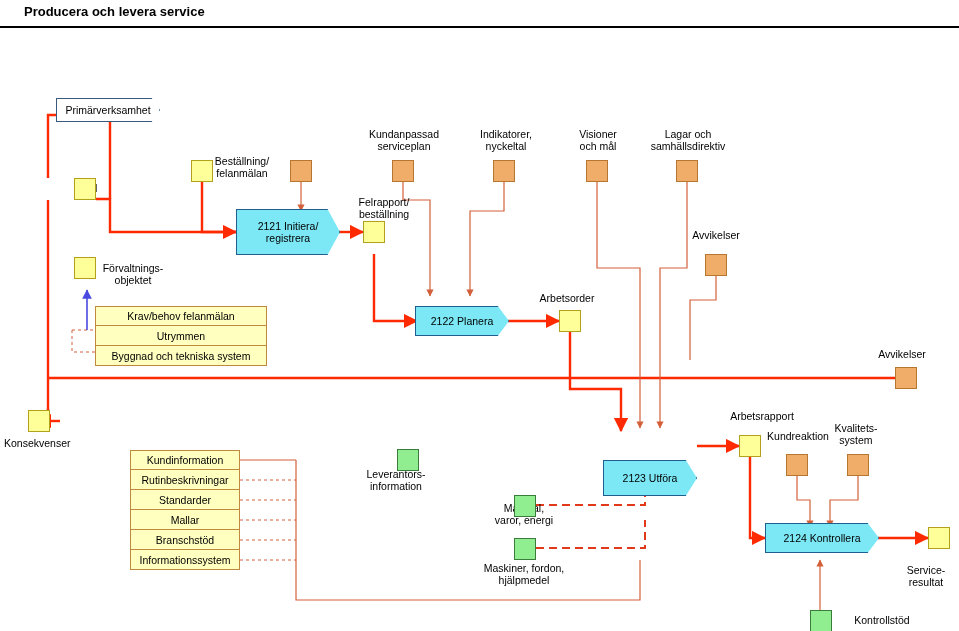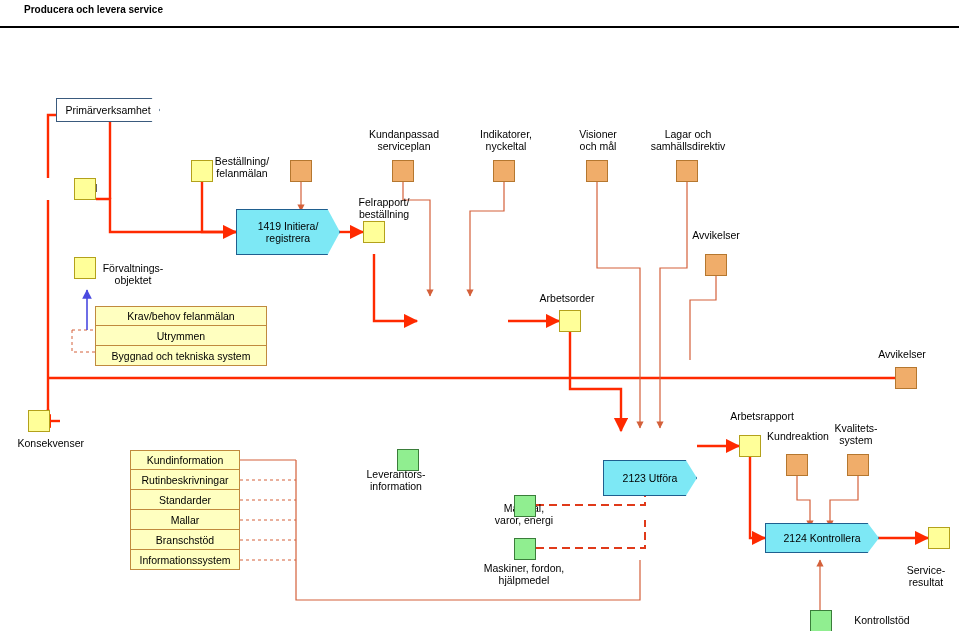--- a/index.html
+++ b/index.html
@@ -30,35 +30,35 @@
     top: 0;
     width: 959px;
     height: 28px;
     border-bottom: 2px solid #000000;
     box-sizing: border-box;
   }
   .ttl-text {
     position: absolute;
     left: 8px;
     top: 4px;
-    font-size: 10px;
+    font-size: 13px;
     font-weight: bold;
     color: #000000;
     padding-left: 16px;
   }
   .lbl {
     position: absolute;
     font-size: 10.5px;
     color: #000000;
     line-height: 12px;
     text-align: center;
     white-space: pre-line;
   }
   .lbl.left {
-    text-align: right;
+    text-align: left;
   }
   .cyanbox {
     position: absolute;
     box-sizing: border-box;
     background: #7de8f5;
     border: 1px solid #1f5f8f;
     font-size: 10.5px;
     color: #000000;
     display: flex;
     align-items: center;
@@ -253,22 +253,23 @@
   <div class="sq yellow" style="left:28px; top:410px;"></div>
   <div class="sq green" style="left:397px; top:449px;"></div>
   <div class="sq yellow" style="left:739px; top:435px;"></div>
   <div class="sq orange" style="left:786px; top:454px;"></div>
   <div class="sq orange" style="left:847px; top:454px;"></div>
   <div class="sq green" style="left:514px; top:495px;"></div>
   <div class="sq green" style="left:514px; top:538px;"></div>
   <div class="sq yellow" style="left:928px; top:527px;"></div>
   <div class="sq green" style="left:810px; top:610px;"></div>
 
-  <div class="cyanbox" style="left:236px; top:209px; width:104px; height:46px; clip-path:polygon(0 0, 88% 0, 100% 50%, 88% 100%, 0 100%);">1419 Initiera/
+  <div class="cyanbox" style="left:236px; top:209px; width:104px; height:46px; clip-path:polygon(0 0, 88% 0, 100% 50%, 88% 100%, 0 100%);">2121 Initiera/
 registrera</div>
+  <div class="cyanbox" style="left:415px; top:306px; width:94px; height:30px; clip-path:polygon(0 0, 88% 0, 100% 50%, 88% 100%, 0 100%);">2122 Planera</div>
   <div class="cyanbox" style="left:603px; top:428px; width:94px; height:36px; clip-path:polygon(0 0, 88% 0, 100% 50%, 88% 100%, 0 100%);margin-top:32px;">2123 Utföra</div>
   <div class="cyanbox" style="left:765px; top:523px; width:114px; height:30px; clip-path:polygon(0 0, 90% 0, 100% 50%, 90% 100%, 0 100%);">2124 Kontrollera</div>
 
   <div id="object-list">
       <div class="listbox" style="left: 95px; top: 306px; width: 172px; height: 20px; border-top-width: 1px;">Krav/behov felanmälan</div>
       <div class="listbox" style="left: 95px; top: 326px; width: 172px; height: 20px; border-top-width: 0px; text-align: right;">Utrymmen</div>
       <div class="listbox" style="left: 95px; top: 346px; width: 172px; height: 20px; border-top-width: 0px;">Byggnad och tekniska system</div>
     </div>
 
   <div id="support-list">

